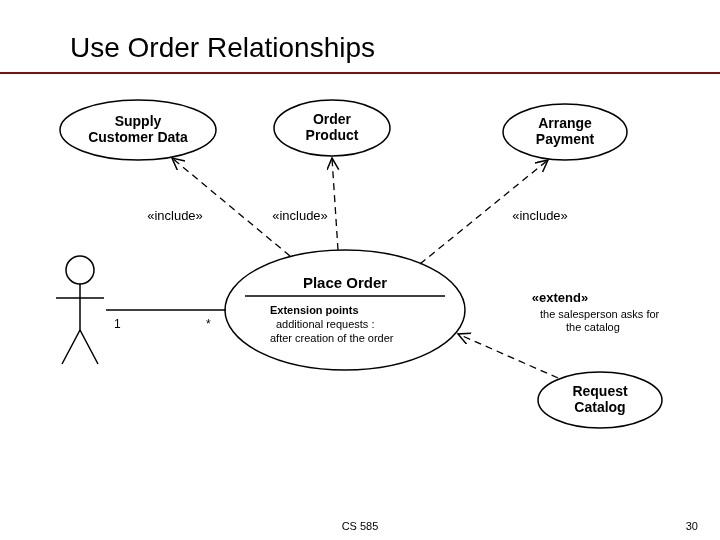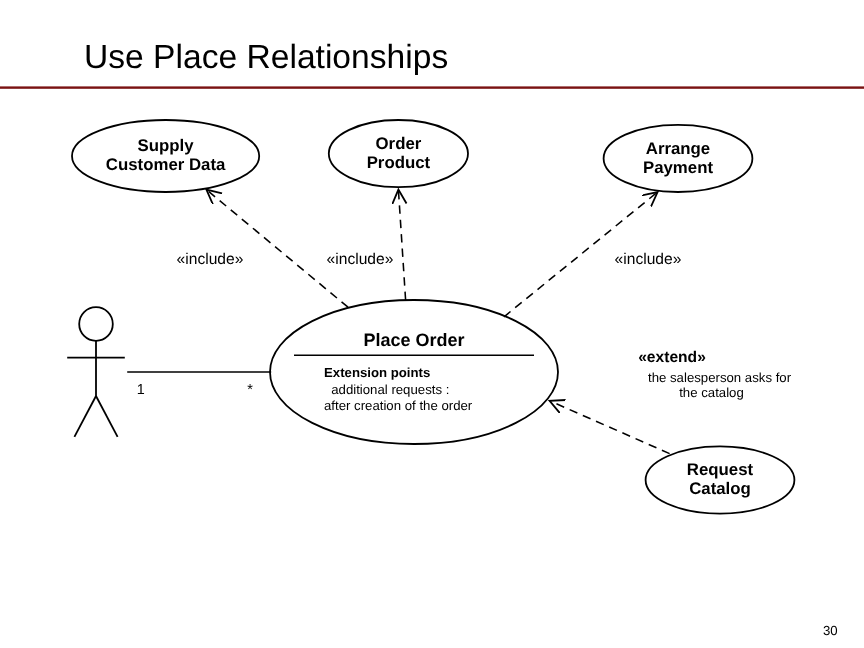--- a/index.html
+++ b/index.html
@@ -16,21 +16,21 @@
   .po-title{font:bold 15px Arial;text-anchor:middle}
   .po-sub{font:bold 11px Arial;text-anchor:start}
   .po-txt{font:11px Arial;text-anchor:start}
   .small{font:11px Arial;text-anchor:start}
   .mult{font:12px Arial}
 </style>
 </head>
 <body>
 
 <div class="slide">
-  <div class="title">Use Place Relationships</div>
+  <div class="title">Use Order Relationships</div>
   <div class="rule"></div>
 
   <div class="stage">
     <svg viewBox="0 0 720 410">
       <defs>
         <marker id="openTri" markerWidth="14" markerHeight="14" refX="12" refY="6" orient="auto" markerUnits="userSpaceOnUse">
           <path d="M0,0 L12,6 L0,12" fill="none" stroke="#000" stroke-width="1.5"></path>
         </marker>
       </defs>
 
@@ -77,14 +77,15 @@
         <line x1="80" y1="250" x2="62" y2="284"></line>
         <line x1="80" y1="250" x2="98" y2="284"></line>
       </g>
 
       <line x1="106" y1="230" x2="226" y2="230" stroke="#000" stroke-width="1.3"></line>
       <text x="114" y="248" class="mult">1</text>
       <text x="206" y="248" class="mult">*</text>
     </svg>
   </div>
 
+  <div class="footer-c">CS 585</div>
   <div class="footer-r">30</div>
 </div>
 
 </body></html>

